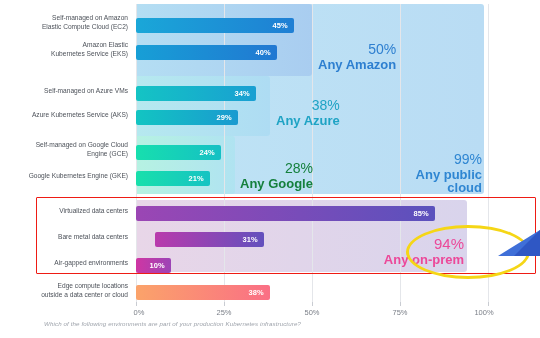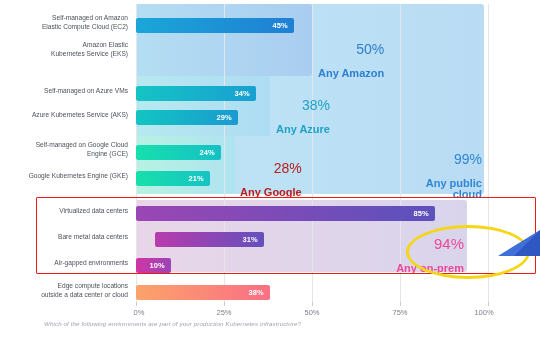--- a/index.html
+++ b/index.html
@@ -64,24 +64,24 @@
   .catwrap{position:absolute;left:0;top:0;width:132px;}
   .cat{
     position:absolute;right:4px;text-align:right;
     font-size:6.6px;line-height:8.6px;color:#4c5159;
     white-space:pre-line;
   }
 
   
   .ann{position:absolute;text-align:right;line-height:1.05;}
   .ann .big{display:block;font-size:14px;font-weight:400;}
-  .ann .small{display:block;font-size:11px;font-weight:bold;margin-top:11px;}
+  .ann .small{display:block;font-size:13px;font-weight:bold;margin-top:1px;}
   .ann-blue .big,.ann-blue .small{color:#2d7fd0;}
   .ann-teal .big,.ann-teal .small{color:#1fa3c4;}
-  .ann-green .big,.ann-green .small{color:#b91c1c;}
+  .ann-green .big,.ann-green .small{color:#15803d;}
   .ann-cloud .big,.ann-cloud .small{color:#2f86d2;}
   .ann-onprem .big,.ann-onprem .small{color:#ec4899;}
   .ann-onprem .big{font-size:15px;}
 
   
   .redbox{
     position:absolute;
     border:1.6px solid #ee1b14;
     border-radius:1px;
     pointer-events:none;
@@ -125,20 +125,23 @@
     <div class="band band-onprem" style="top:196px;height:72px;width:331px;border-radius:0 3px 3px 0;"></div>
 
     <div class="gridline" style="left:0px;"></div>
     <div class="gridline" style="left:88px;"></div>
     <div class="gridline" style="left:176px;"></div>
     <div class="gridline" style="left:264px;"></div>
     <div class="gridline" style="left:352px;"></div>
 
     <div class="bar b-ec2" style="top:14px;width:158px;">
       <span>45%</span>
+    </div>
+    <div class="bar b-eks" style="top:41px;width:141px;">
+      <span>40%</span>
     </div>
 
     <div class="bar b-avm" style="top:82px;width:120px;">
       <span>34%</span>
     </div>
     <div class="bar b-aks" style="top:106px;width:102px;">
       <span>29%</span>
     </div>
 
     <div class="bar b-gce" style="top:141px;width:85px;">

